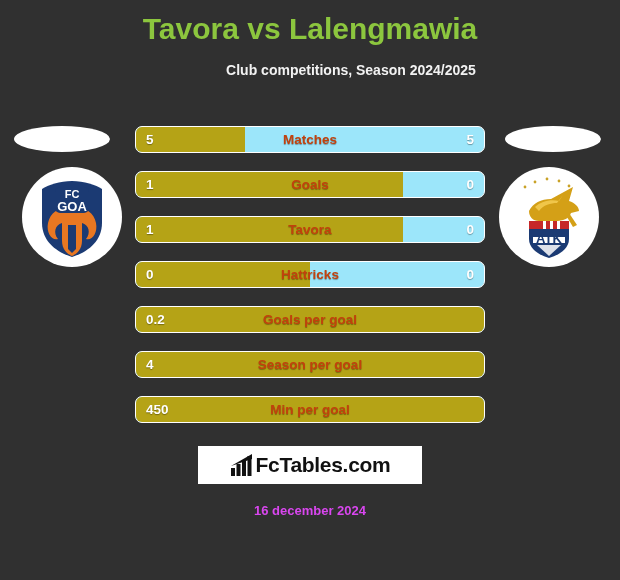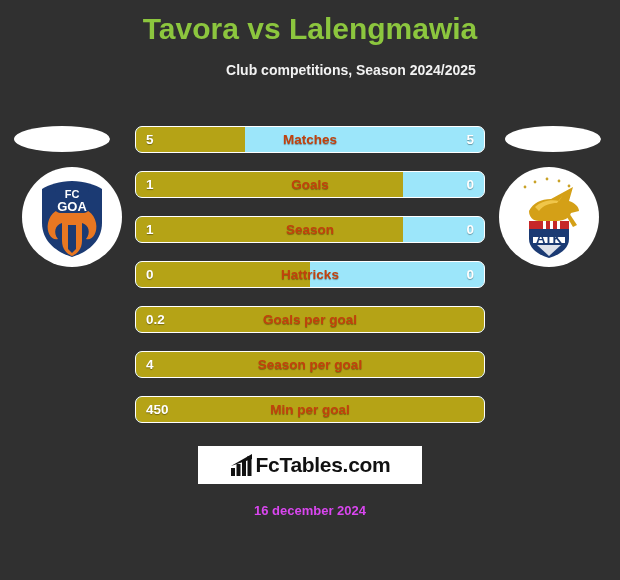--- a/index.html
+++ b/index.html
@@ -216,21 +216,21 @@
     <div class="stat-row">
       <div class="stat-fill-home" style="width: 76.6%;"></div>
       <div class="stat-home-val">1</div>
       <div class="stat-label">Goals</div>
       <div class="stat-away-val">0</div>
     </div>
 
     <div class="stat-row">
       <div class="stat-fill-home" style="width: 76.6%;"></div>
       <div class="stat-home-val">1</div>
-      <div class="stat-label">Season</div>
+      <div class="stat-label">Tavora</div>
       <div class="stat-away-val">0</div>
     </div>
 
     <div class="stat-row">
       <div class="stat-fill-home" style="width: 50%;"></div>
       <div class="stat-home-val">0</div>
       <div class="stat-label">Hattricks</div>
       <div class="stat-away-val">0</div>
     </div>
 

